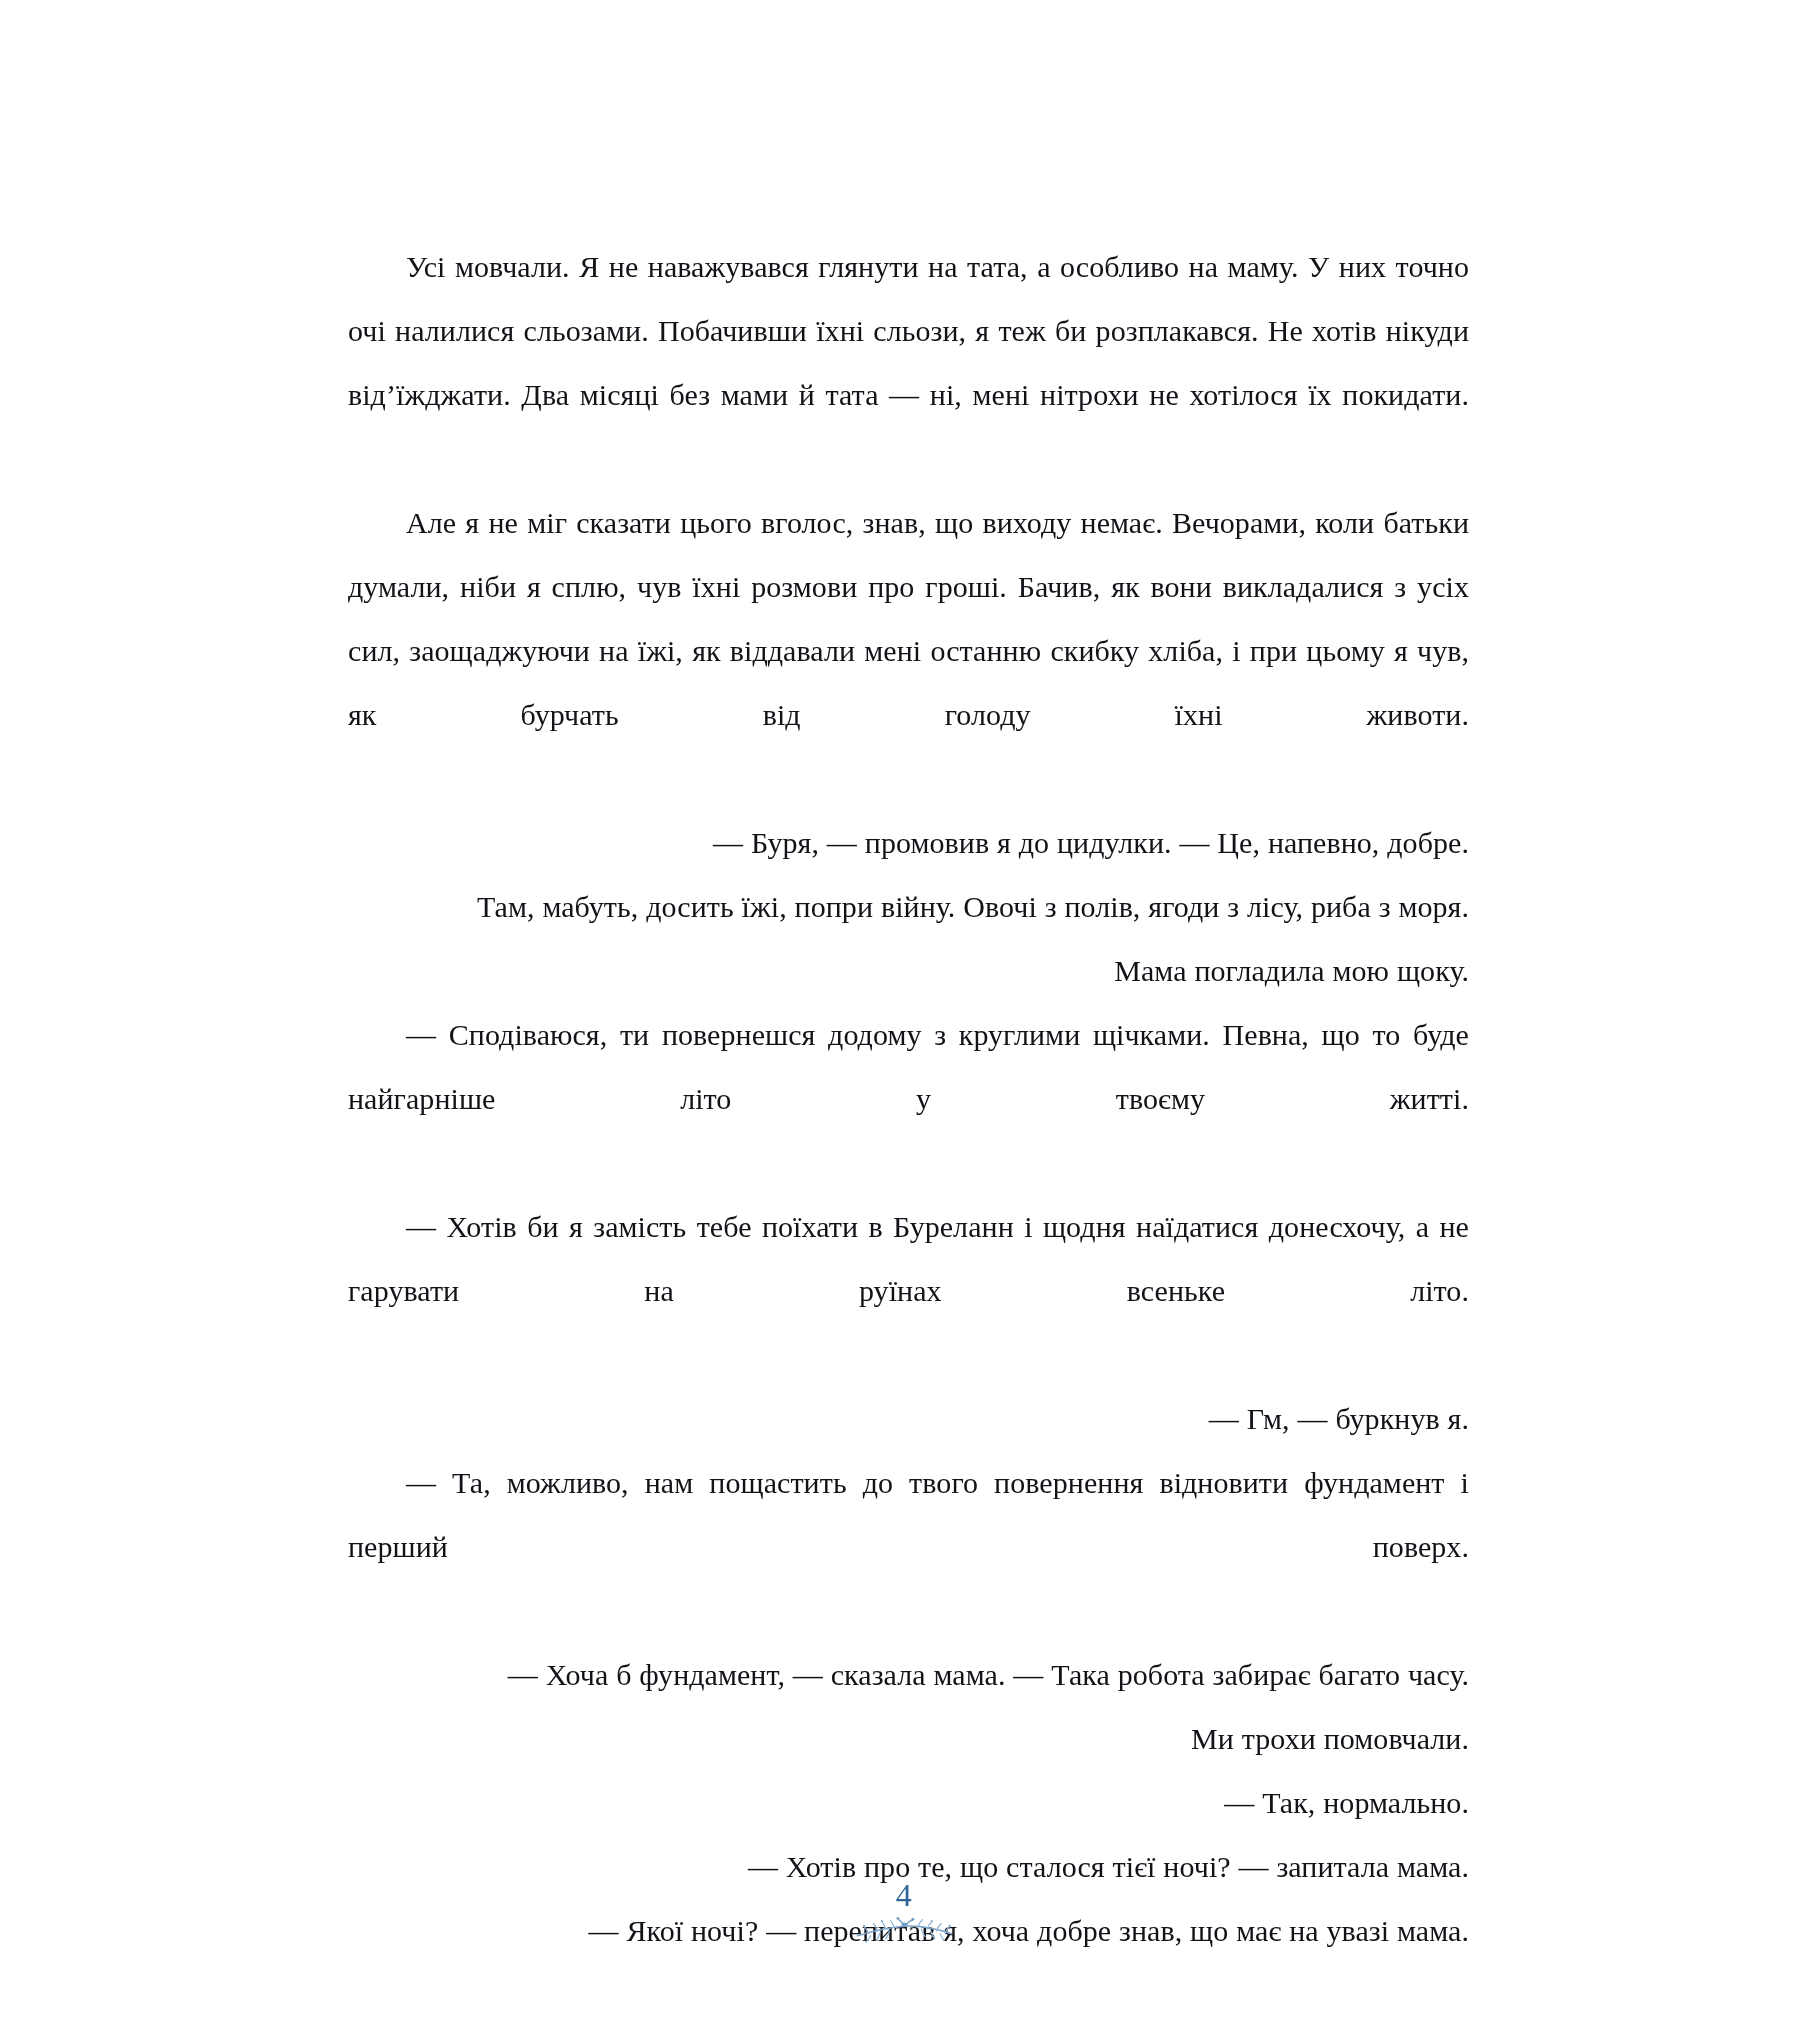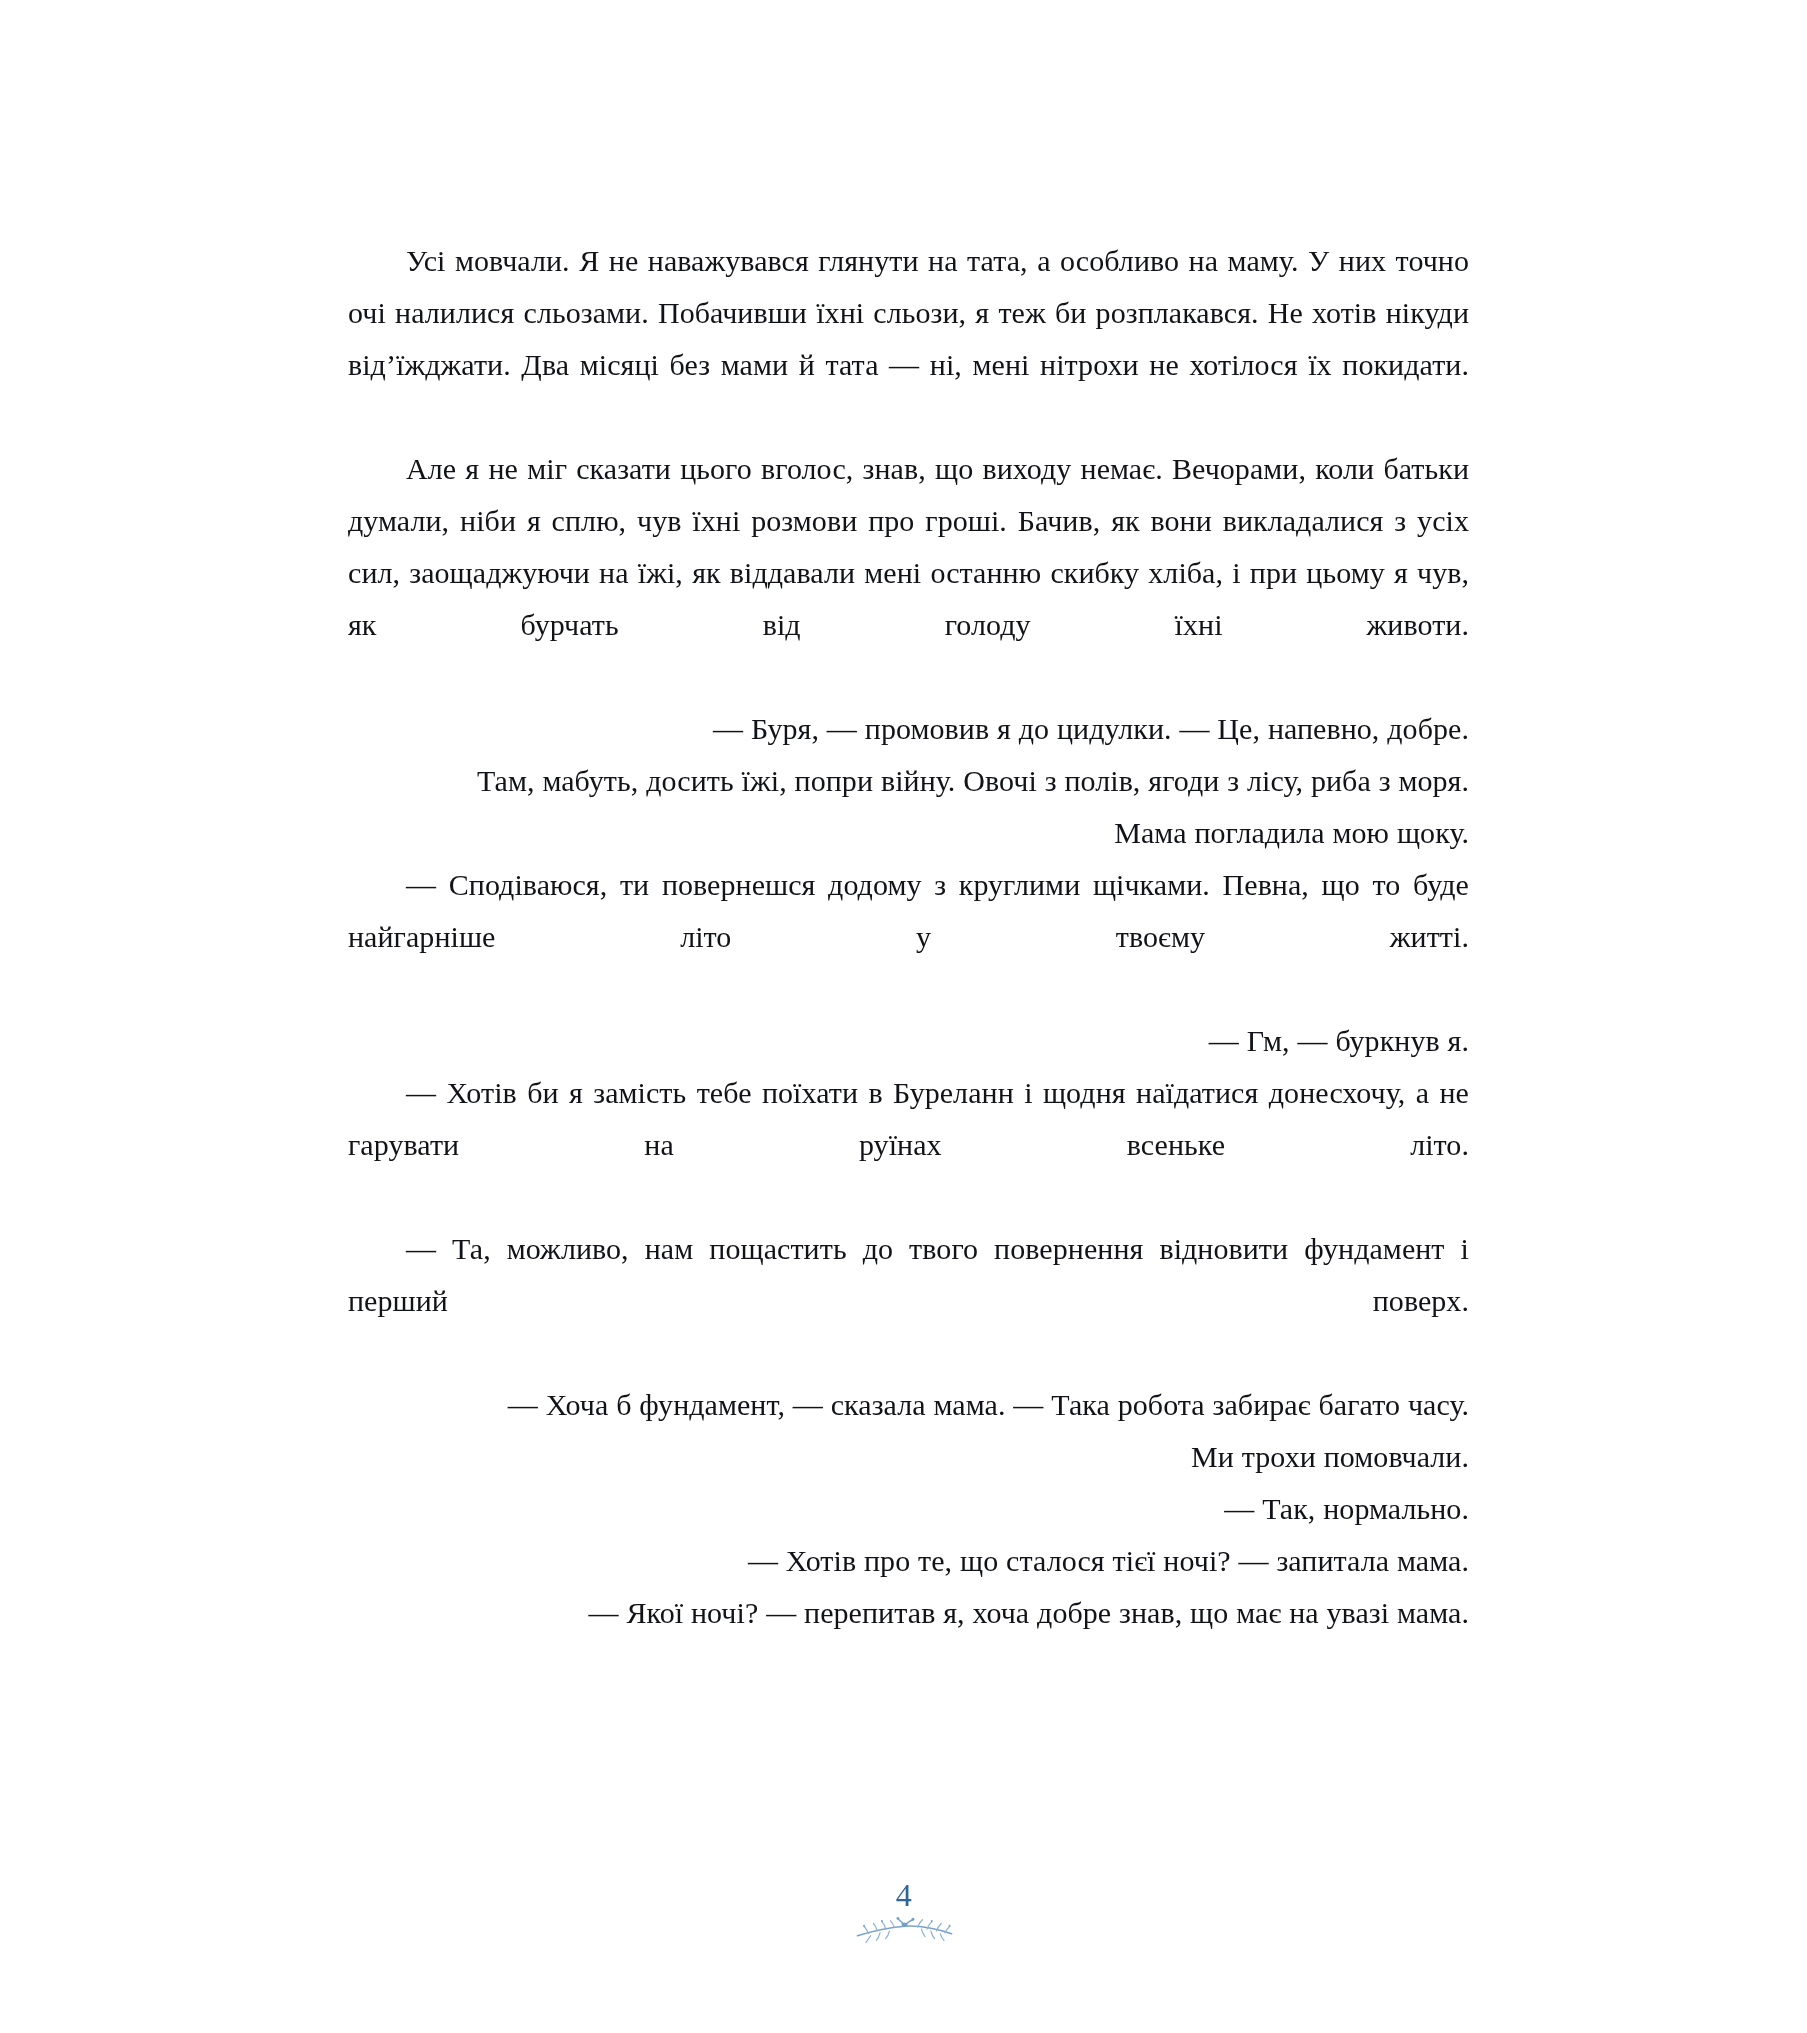--- a/index.html
+++ b/index.html
@@ -22,21 +22,21 @@
   .text-column {
     position: absolute;
     left: 348px;
     top: 235px;
     width: 1121px;
   }
 
   .para {
     font-family: "Liberation Serif", "DejaVu Serif", serif;
     font-size: 30px;
-    line-height: 52px;
+    line-height: 64px;
     color: #111318;
     text-align: justify;
     text-justify: inter-word;
     margin: 0;
     hyphens: manual;
     -webkit-hyphens: manual;
     word-spacing: 0.01em;
     letter-spacing: 0.002em;
   }
 
@@ -88,22 +88,22 @@
 <div class="page">
 
   <div class="text-column">
 
     <p class="para indent">Усі мовчали. Я не наважувався глянути на тата, а особливо на маму. У них точно очі налилися сльозами. Побачивши їхні сльози, я теж би розплакався. Не хотів нікуди від’їжджати. Два місяці без мами й тата — ні, мені нітрохи не хотілося їх покидати.</p>
     <p class="para indent">Але я не міг сказати цього вголос, знав, що виходу немає. Вечорами, коли батьки думали, ніби я сплю, чув їхні розмови про гроші. Бачив, як вони ви­кладалися з усіх сил, заощаджуючи на їжі, як віддавали мені останню скибку хліба, і при цьому я чув, як бурчать від голоду їхні животи.</p>
     <p class="para indent short">— Буря, — промовив я до цидулки. — Це, напевно, добре.</p>
     <p class="para indent short">Там, мабуть, досить їжі, попри війну. Овочі з полів, ягоди з лісу, риба з моря.</p>
     <p class="para indent short">Мама погладила мою щоку.</p>
     <p class="para indent">— Сподіваюся, ти повернешся додому з круглими щічками. Певна, що то буде найгарніше літо у твоєму житті.</p>
+    <p class="para indent">— Хотів би я замість тебе поїхати в Буреланн і щодня наїдатися донесхо­чу, а не гарувати на руїнах всеньке літо.</p>
     <p class="para indent short">— Гм, — буркнув я.</p>
-    <p class="para indent">— Хотів би я замість тебе поїхати в Буреланн і щодня наїдатися донесхо­чу, а не гарувати на руїнах всеньке літо.</p>
     <p class="para indent">— Та, можливо, нам пощастить до твого повернення відновити фундамент і перший поверх.</p>
     <p class="para indent short">— Хоча б фундамент, — сказала мама. — Така робота забирає багато часу.</p>
     <p class="para indent short">Ми трохи помовчали.</p>
     <p class="para indent short">— Так, нормально.</p>
     <p class="para indent short">— Хотів про те, що сталося тієї ночі? — запитала мама.</p>
     <p class="para indent short">— Якої ночі? — перепитав я, хоча добре знав, що має на увазі мама.</p>
 
   </div>
 
   <div class="folio-block">

